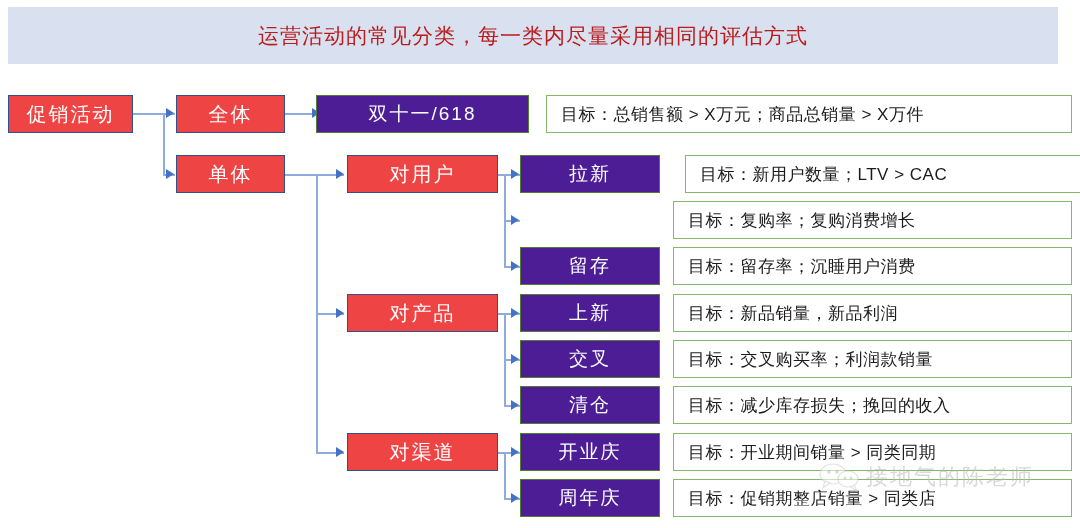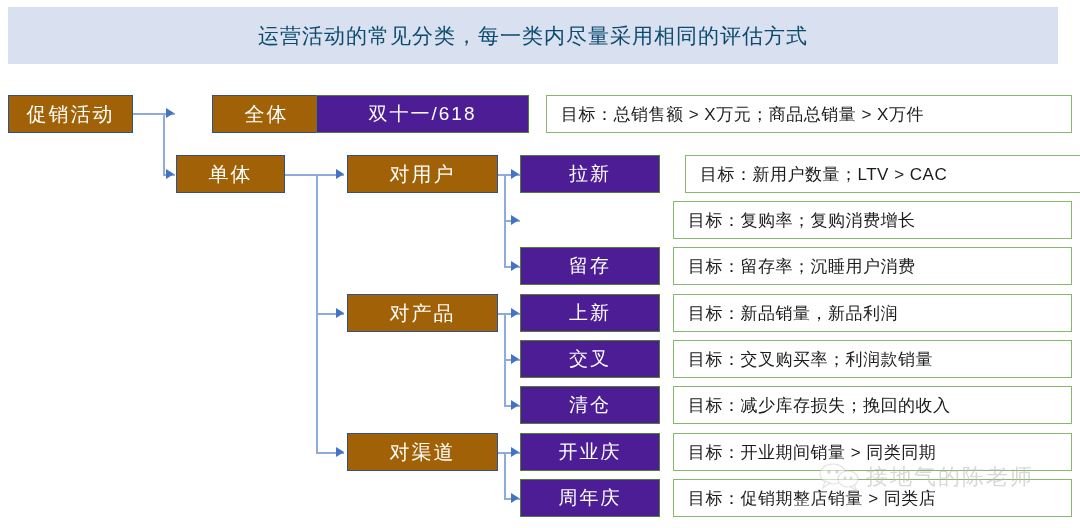--- a/index.html
+++ b/index.html
@@ -29,36 +29,36 @@
     top: 7px;
     width: 1050px;
     height: 57px;
     background: #d9e0f0;
     display: flex;
     align-items: center;
     justify-content: center;
   }
   .title-text {
     font-size: 21px;
-    color: #0c4a6e;
+    color: #b91c1c;
     letter-spacing: 1px;
     white-space: nowrap;
   }
 
   
   .node {
     position: absolute;
     box-sizing: border-box;
     display: flex;
     align-items: center;
     justify-content: center;
     white-space: nowrap;
   }
   .node.blue {
-    background: #a16207;
+    background: #ef4444;
     border: 1px solid #2f528f;
     color: #ffffff;
     font-size: 20px;
     letter-spacing: 2px;
   }
   .node.blue.root {
     justify-content: center;
   }
   .node.green {
     background: #4c1d95;
@@ -160,21 +160,21 @@
   <div class="conn h" style="left:498px; top:452px; width:22px;"></div>
   <div class="conn v" style="left:504px; top:452px; height:46px;"></div>
   <div class="conn h" style="left:504px; top:498px; width:16px;"></div>
   <div class="arrow" style="left:511px; top:447px;"></div>
   <div class="arrow" style="left:511px; top:493px;"></div>
 
   <div class="node blue root" style="left:8px; top:95px; width:125px; height:38px;">
     <span>促销活动</span>
   </div>
 
-  <div class="node blue" style="left:176px; top:95px; width:109px; height:38px;margin-left:36px;">
+  <div class="node blue" style="left:176px; top:95px; width:109px; height:38px;">
     <span>全体</span>
   </div>
   <div class="node blue" style="left:176px; top:155px; width:109px; height:38px;">
     <span>单体</span>
   </div>
 
   <div class="node blue" style="left:347px; top:155px; width:151px; height:38px;">
     <span>对用户</span>
   </div>
   <div class="node blue" style="left:347px; top:294px; width:151px; height:38px;">

